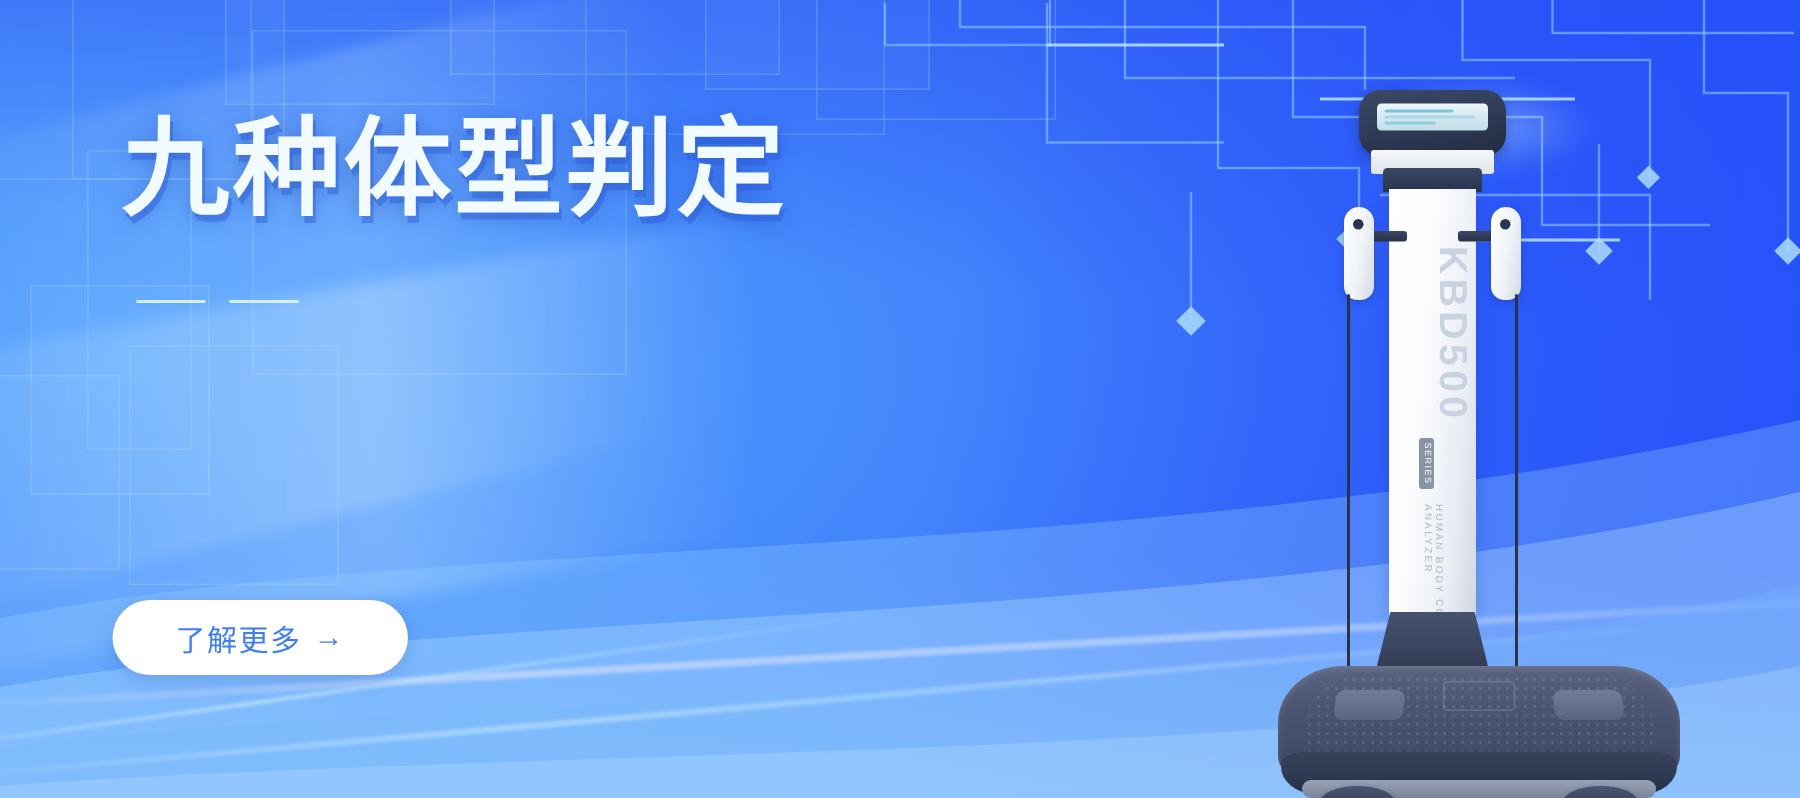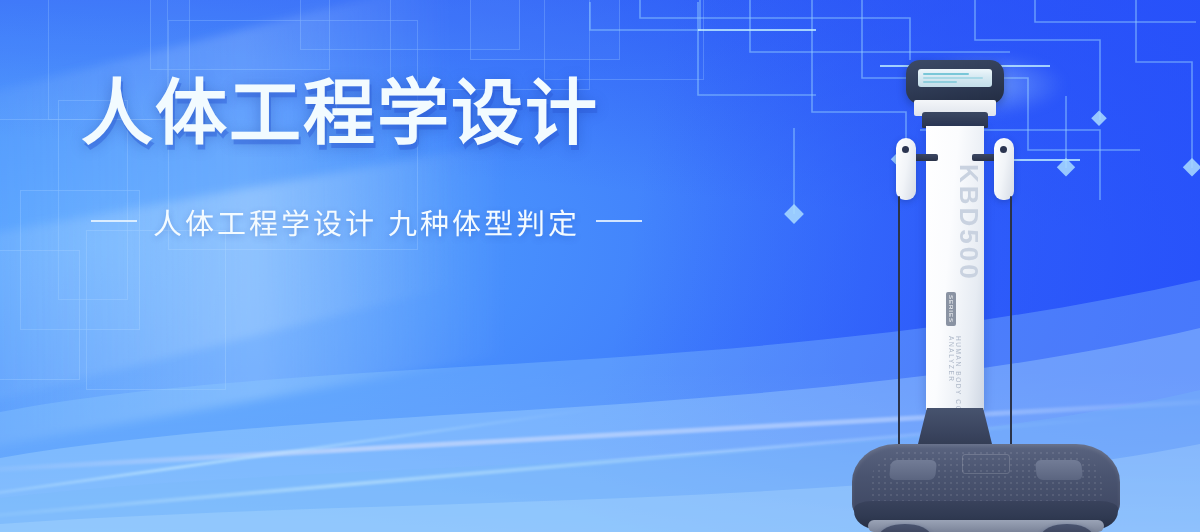--- a/index.html
+++ b/index.html
@@ -368,22 +368,25 @@
     <div class="base-pad l"></div>
     <div class="base-pad r"></div>
     <div class="base-center"></div>
     <div class="base-front"></div>
     <div class="base-strip"></div>
     <div class="foot l"></div>
     <div class="foot r"></div>
   </div>
 
   <div class="copy">
-    <div class="headline">人体工程学设计</div>
+    <div class="headline">九种体型判定</div>
     <div class="subline">
       <span class="dash"></span>
-      <span class="subtext">人体工程学设计  九种体型判定</span>
       <span class="dash"></span>
     </div>
   </div>
 
+  <button class="cta">
+    <span>了解更多</span>
+    <span class="arrow">→</span>
+  </button>
 
 </div>
 
 </body></html>

